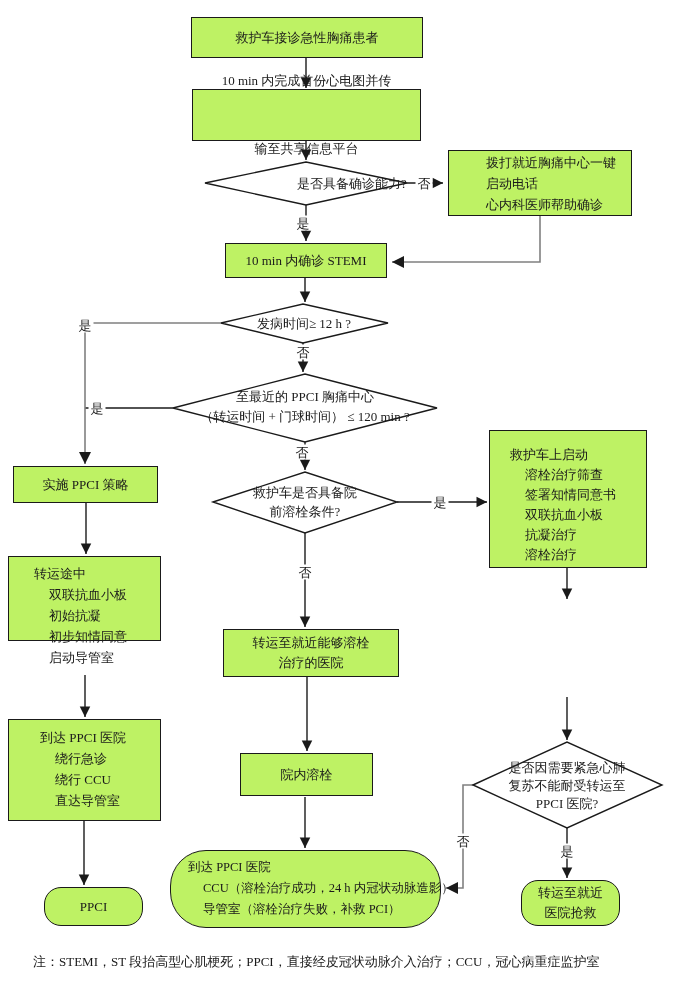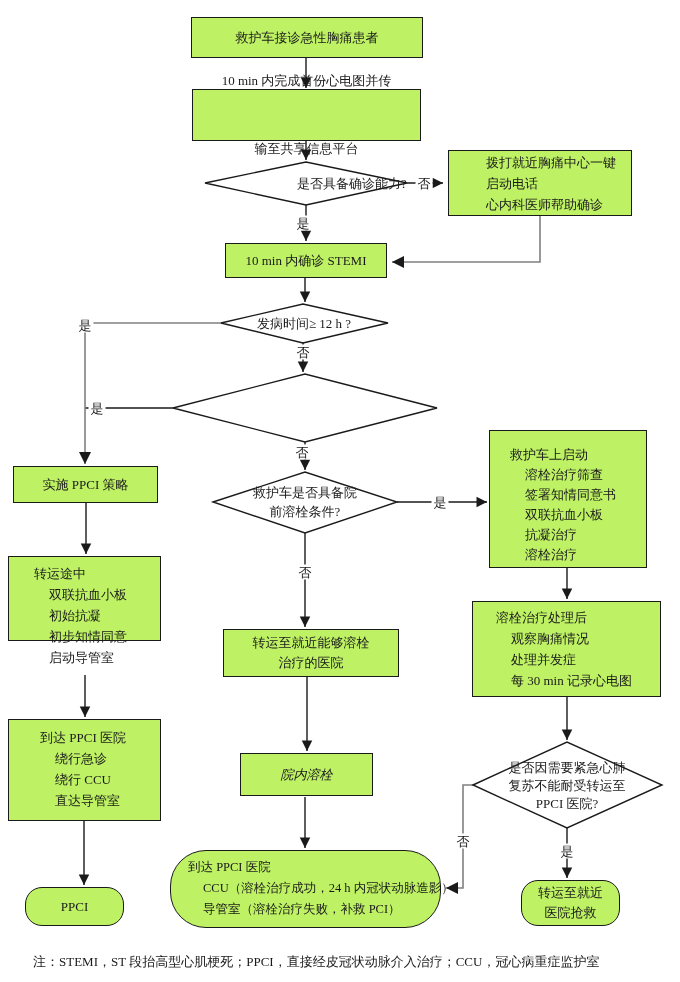--- a/index.html
+++ b/index.html
@@ -98,62 +98,60 @@
     <div class="ln ind">启动导管室</div>
   </div>
 
   <div class="box" style="left:8px;top:719px;width:153px;height:102px;padding:7px 0 0 31px;">
     <div class="ln">到达 PPCI 医院</div>
     <div class="ln ind">绕行急诊</div>
     <div class="ln ind">绕行 CCU</div>
     <div class="ln ind">直达导管室</div>
   </div>
 
-  <div class="box center pill" style="left:25px;top:887px;width:99px;height:39px;">
+  <div class="box center pill" style="left:44px;top:887px;width:99px;height:39px;">
     <div class="ln">PPCI</div>
   </div>
 
   <div class="box" style="left:489px;top:430px;width:158px;height:138px;padding:14px 0 0 20px;line-height:20px;">
     <div class="ln">救护车上启动</div>
     <div class="ln ind">溶栓治疗筛查</div>
     <div class="ln ind">签署知情同意书</div>
     <div class="ln ind">双联抗血小板</div>
     <div class="ln ind">抗凝治疗</div>
     <div class="ln ind">溶栓治疗</div>
   </div>
 
-  <div class="box" style="left:472px;top:601px;width:189px;height:96px;padding:5px 0 0 23px;">
-    <div class="ln">溶栓治疗处理后</div>
-    <div class="ln ind">观察胸痛情况</div>
-    <div class="ln ind">处理并发症</div>
-    <div class="ln ind">每 30 min 记录心电图</div>
-  </div>
 
   <div class="box center" style="left:223px;top:629px;width:176px;height:48px;line-height:20px;text-align:center;">
     <div class="ln">转运至就近能够溶栓</div>
     <div class="ln">治疗的医院</div>
   </div>
 
-  <div class="box center" style="left:240px;top:753px;width:133px;height:43px;font-style:italic;">
+  <div class="box center" style="left:240px;top:753px;width:133px;height:43px;">
     <div class="ln">院内溶栓</div>
   </div>
 
   <div class="box bigpill" style="left:170px;top:850px;width:271px;height:78px;padding:6px 0 0 17px;font-size:12.5px;">
     <div class="ln">到达 PPCI 医院</div>
     <div class="ln ind">CCU（溶栓治疗成功，24 h 内冠状动脉造影）</div>
     <div class="ln ind">导管室（溶栓治疗失败，补救 PCI）</div>
   </div>
 
   <div class="box center pill" style="left:521px;top:880px;width:99px;height:46px;line-height:20px;">
     <div class="ln">转运至就近</div>
     <div class="ln">医院抢救</div>
   </div>
 
   <div class="dtext" style="left:312px;top:184px;margin-left:40px;">是否具备确诊能力?</div>
   <div class="dtext" style="left:304px;top:324px;">发病时间≥ 12 h ?</div>
+  <div class="dtext" style="left:305px;top:407px;">
+    <div class="ln">至最近的 PPCI 胸痛中心</div>
+    <div class="ln">（转运时间 + 门球时间） ≤ 120 min ?</div>
+  </div>
   <div class="dtext" style="left:305px;top:502px;line-height:19px;">
     <div class="ln">救护车是否具备院</div>
     <div class="ln">前溶栓条件?</div>
   </div>
   <div class="dtext" style="left:567px;top:786px;line-height:18px;">
     <div class="ln">是否因需要紧急心肺</div>
     <div class="ln">复苏不能耐受转运至</div>
     <div class="ln">PPCI 医院?</div>
   </div>
 

